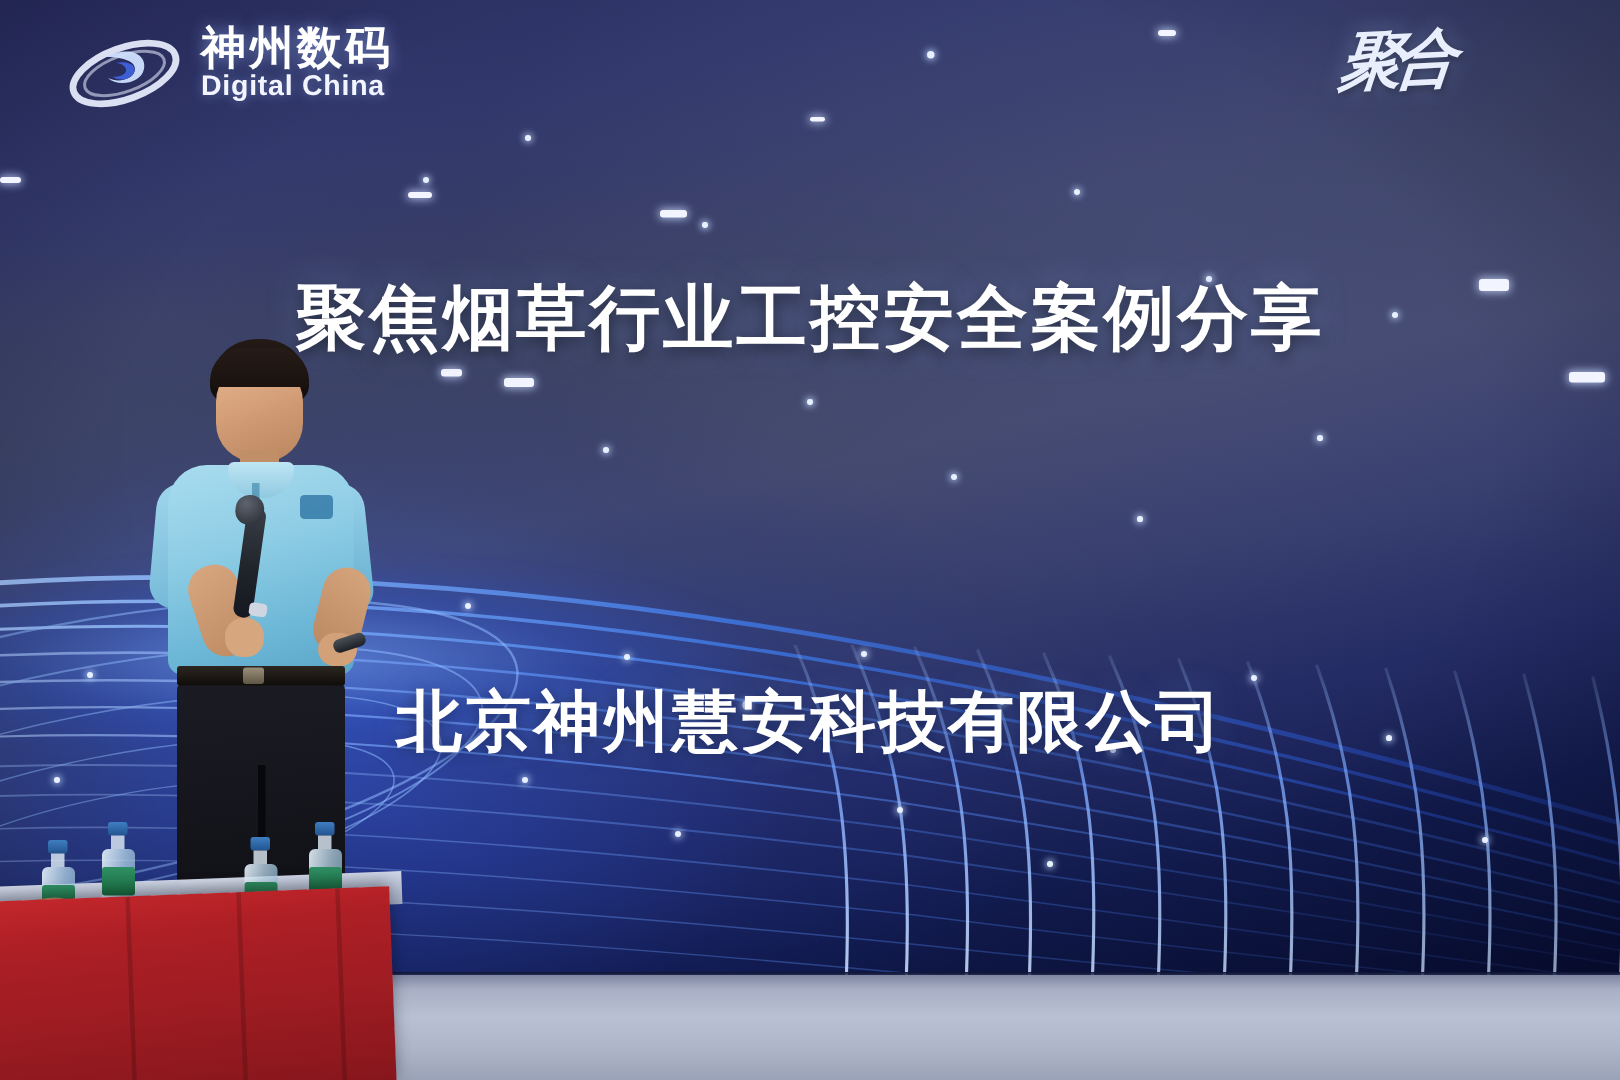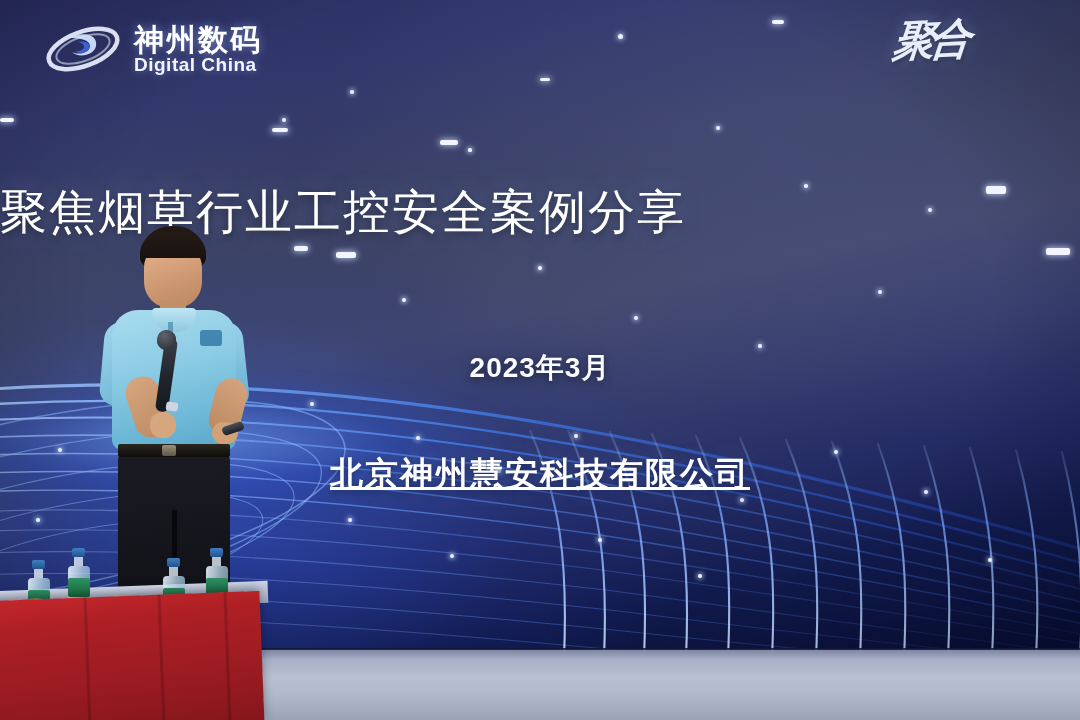--- a/index.html
+++ b/index.html
@@ -33,21 +33,21 @@
     background:radial-gradient(ellipse 440px 90px at 35% 40%, rgba(120,170,255,.55), rgba(40,90,230,.22) 45%, rgba(0,0,0,0) 75%);
     filter:blur(6px);
   }
   .fan-wrap{ position:absolute; left:520px; top:430px; width:620px; height:230px; }
 
   
   .dot{ position:absolute; background:#e8f0ff; border-radius:50%; box-shadow:0 0 5px 1px rgba(190,215,255,.85); }
   .streak{ position:absolute; background:#f2f5ff; border-radius:2px; box-shadow:0 0 6px 1px rgba(200,215,255,.8); }
 
   
-  .logo-dc{ position:absolute; left:44px; top:18px; display:flex; align-items:center; gap:12px; }
+  .logo-dc{ position:absolute; left:44px; top:18px; display:flex; align-items:flex-start; gap:12px; }
   .logo-mark{ width:78px; height:62px; }
   .logo-text{ line-height:1; }
   .logo-cn{
     font-size:30px; font-weight:700; color:#ffffff; letter-spacing:2px;
     text-shadow:0 0 10px rgba(160,190,255,.55);
   }
   .logo-en{
     font-size:19px; font-weight:700; color:#f2f5ff; letter-spacing:.5px; margin-top:5px;
     text-shadow:0 0 8px rgba(160,190,255,.45);
   }
@@ -61,34 +61,33 @@
     transform:skewX(-8deg) rotate(-3deg); transform-origin:right center;
     padding-right:88px;
   }
   .slogan-sub{
     margin-top:8px; font-size:27px; font-weight:700; color:#eef2ff; letter-spacing:5px;
     text-shadow:0 2px 6px rgba(0,0,0,.5), 0 0 12px rgba(170,200,255,.45);
   }
 
   
   .slide-title{
-    position:absolute; left:0; right:0; top:181px; text-align:left;
-    font-size:47px; font-weight:400; color:#ffffff; letter-spacing:2px;
+    position:absolute; left:0; right:0; top:181px; text-align:center;
+    font-size:47px; font-weight:700; color:#ffffff; letter-spacing:2px;
     text-shadow:0 3px 10px rgba(0,0,0,.55), 0 0 22px rgba(150,185,255,.35);
   }
   .slide-date{
     position:absolute; left:0; right:0; top:349px; text-align:center;
     font-size:28px; font-weight:700; color:#fbfcff; letter-spacing:1px;
     text-shadow:0 2px 8px rgba(0,0,0,.5);
   }
   .slide-company{
     position:absolute; left:0; right:0; top:452px; text-align:center;
-    font-size:33px; font-weight:700; color:#ffffff; letter-spacing:2px;
+    font-size:44px; font-weight:700; color:#ffffff; letter-spacing:2px;
     text-shadow:0 2px 10px rgba(10,20,70,.75), 0 0 18px rgba(140,180,255,.35);
-    text-decoration:underline;
   }
 
   
   .floor{
     position:absolute; left:0; top:650px; width:1080px; height:70px;
     background:linear-gradient(180deg,#7e86a2 0%, #a9b0c6 14%, #b9c0d2 40%, #aeb5c8 70%, #9aa2b8 100%);
   }
   .floor-edge{
     position:absolute; left:0; top:648px; width:1080px; height:5px;
     background:linear-gradient(180deg, rgba(12,18,50,.95), rgba(120,130,165,.5));
@@ -324,21 +323,20 @@
         <span class="logo-cn">神州数码</span><br>
         <span class="logo-en">Digital China</span>
       </span>
     </div>
 
     <div class="slogan">
       <div class="slogan-cal">聚合</div>
     </div>
 
     <div class="slide-title">聚焦烟草行业工控安全案例分享</div>
-    <div class="slide-date">2023年3月</div>
     <div class="slide-company">北京神州慧安科技有限公司</div>
   </div>
 
   <div class="floor-edge"></div>
   <div class="floor"></div>
 
   <div class="speaker">
     <div class="sp-hair"></div>
     <div class="sp-head"></div>
     <div class="sp-hair2"></div>

